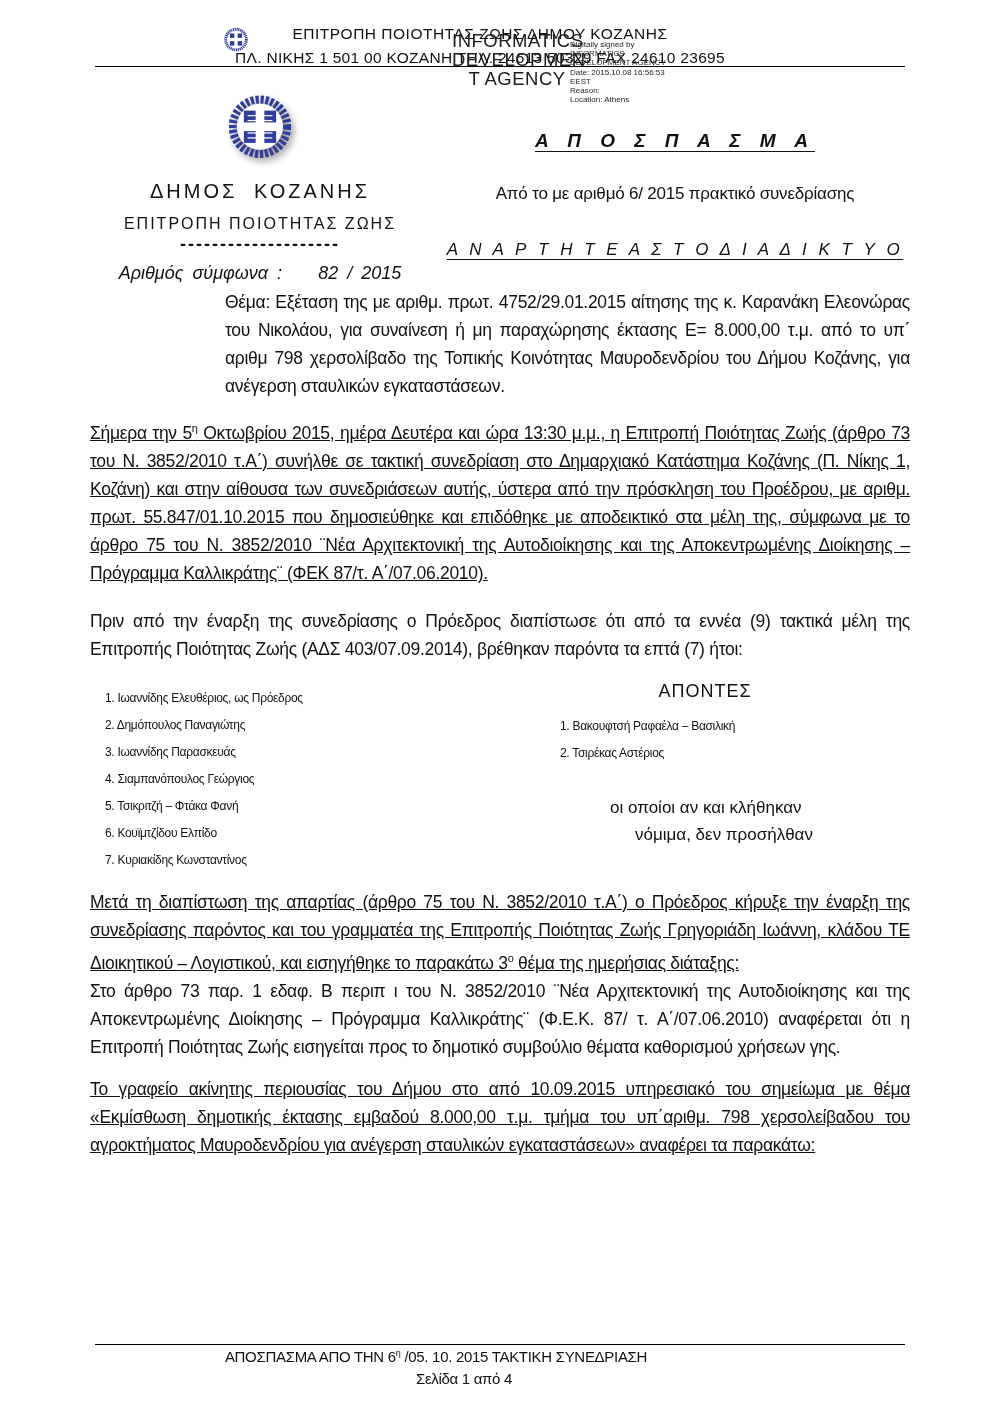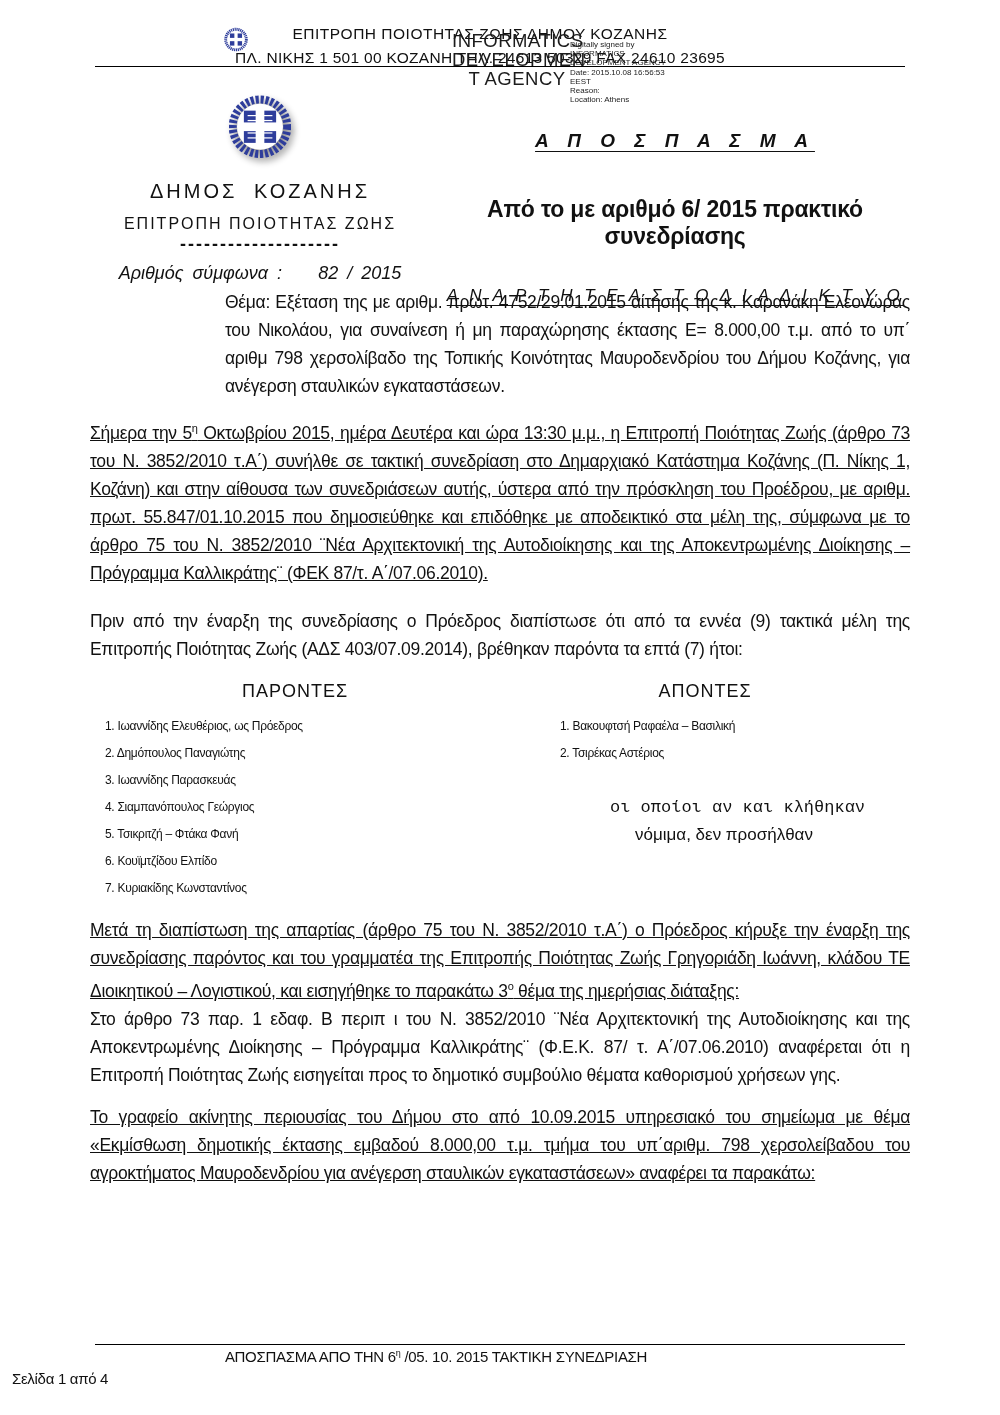--- a/index.html
+++ b/index.html
@@ -31,41 +31,41 @@
   
   .identity{position:absolute;top:88px;left:110px;width:300px;text-align:center;}
   .main-emblem{width:62px;height:80px;filter:drop-shadow(3px 4px 3px rgba(0,0,0,0.45));}
   .muni{font-size:20px;letter-spacing:3px;margin-top:8px;word-spacing:8px;}
   .comm{font-size:16px;letter-spacing:2px;margin-top:12px;}
   .dashes{font-size:18px;font-weight:bold;letter-spacing:2px;line-height:14px;margin-top:4px;}
   .decision{font-size:18px;font-style:italic;margin-top:12px;white-space:nowrap;word-spacing:4px;}
   
   .extract{position:absolute;top:130px;left:440px;width:470px;text-align:center;}
   .extract .title{font-size:19px;font-style:italic;letter-spacing:7px;text-decoration:underline;text-underline-offset:4px;font-weight:bold;}
-  .extract .subtitle{font-size:23px;margin-top:44px;letter-spacing:-0.2px;font-weight:bold;}
+  .extract .subtitle{font-size:17px;margin-top:32px;letter-spacing:-0.2px;}
   .extract .webpost{font-size:17px;font-style:italic;letter-spacing:3.5px;text-decoration:underline;text-underline-offset:4px;margin-top:36px;white-space:nowrap;}
   
   .body{position:absolute;top:288px;left:90px;width:820px;}
   .para{font-size:17.5px;line-height:28px;text-align:justify;letter-spacing:-0.3px;margin:0;}
   .subject{margin-left:135px;}
   .mt1{margin-top:14px;text-decoration:underline;}
   .mt2{margin-top:20px;}
   sup{font-size:11px;}
   
   .attend{display:grid;grid-template-columns:410px 410px;margin-top:14px;}
   .attend .hdr{font-size:18px;letter-spacing:1px;text-align:center;line-height:28px;}
   .attend ul{list-style:none;margin:8px 0 0 0;padding:0;font-size:12px;line-height:27px;letter-spacing:-0.3px;}
   .attend .left-col ul{padding-left:15px;}
   .attend .right-col ul{padding-left:60px;}
-  .absent-note1{font-size:17px;line-height:27px;padding-left:110px;margin-top:27px;font-family:Liberation Mono, monospace;}
+  .absent-note1{font-size:17px;line-height:27px;padding-left:110px;margin-top:27px;}
   .absent-note2{font-size:17px;line-height:27px;padding-left:135px;}
   
   .footer-rule{position:absolute;top:1344px;left:95px;width:810px;border-top:1px solid #000;}
   .footer-line{position:absolute;top:1348px;left:0;width:872px;text-align:center;font-size:15px;letter-spacing:-0.3px;}
-  .footer-page{position:absolute;top:1370px;left:12px;width:916px;font-size:15px;letter-spacing:-0.3px;}
+  .footer-page{position:absolute;top:1370px;left:6px;width:916px;text-align:center;font-size:15px;letter-spacing:-0.3px;}
   .footer-line sup{font-size:9px;}
 </style>
 </head>
 <body>
 
 <div class="page">
 
   <svg class="small-emblem" viewBox="0 0 100 120" aria-hidden="true">
     <circle cx="50" cy="58" r="44" fill="none" stroke="#2e3d9b" stroke-width="13" stroke-dasharray="5 3"></circle>
     <circle cx="50" cy="58" r="37" fill="#ffffff"></circle>
@@ -125,21 +125,20 @@
   <div class="body">
 
     <p class="para subject">Θέμα: Εξέταση της με αριθμ. πρωτ. 4752/29.01.2015 αίτησης της κ. Καρανάκη Ελεονώρας του Νικολάου, για συναίνεση ή μη παραχώρησης έκτασης Ε= 8.000,00 τ.μ. από το υπ΄ αριθμ 798 χερσολίβαδο της Τοπικής Κοινότητας Μαυροδενδρίου του Δήμου Κοζάνης, για ανέγερση σταυλικών εγκαταστάσεων.</p>
 
     <p class="para mt1"><span>Σήμερα την 5</span><sup>η</sup><span> Οκτωβρίου 2015, ημέρα Δευτέρα και ώρα 13:30 μ.μ., η Επιτροπή Ποιότητας Ζωής (άρθρο 73 του Ν. 3852/2010 τ.Α΄) συνήλθε σε τακτική συνεδρίαση στο Δημαρχιακό Κατάστημα Κοζάνης (Π. Νίκης 1, Κοζάνη) και στην αίθουσα των συνεδριάσεων αυτής, ύστερα από την πρόσκληση του Προέδρου, με αριθμ. πρωτ. 55.847/01.10.2015 που δημοσιεύθηκε και επιδόθηκε με αποδεικτικό στα μέλη της, σύμφωνα με το άρθρο 75 του Ν. 3852/2010 ¨Νέα Αρχιτεκτονική της Αυτοδιοίκησης και της Αποκεντρωμένης Διοίκησης – Πρόγραμμα Καλλικράτης¨ (ΦΕΚ 87/τ. Α΄/07.06.2010).</span></p>
 
     <p class="para mt2">Πριν από την έναρξη της συνεδρίασης ο Πρόεδρος  διαπίστωσε ότι από τα εννέα (9) τακτικά μέλη της Επιτροπής Ποιότητας Ζωής (ΑΔΣ 403/07.09.2014), βρέθηκαν παρόντα τα επτά (7) ήτοι:</p>
 
     <div class="attend">
       <div class="left-col">
-        <div class="hdr">ΠΑΡΟΝΤΕΣ</div>
         <ul>
           <li>1. Ιωαννίδης Ελευθέριος, ως Πρόεδρος</li>
           <li>2. Δημόπουλος Παναγιώτης</li>
           <li>3. Ιωαννίδης Παρασκευάς</li>
           <li>4. Σιαμπανόπουλος Γεώργιος</li>
           <li>5. Τσικριτζή – Φτάκα Φανή</li>
           <li>6. Κουϊμτζίδου Ελπίδο</li>
           <li>7. Κυριακίδης Κωνσταντίνος</li>
         </ul>
       </div>

